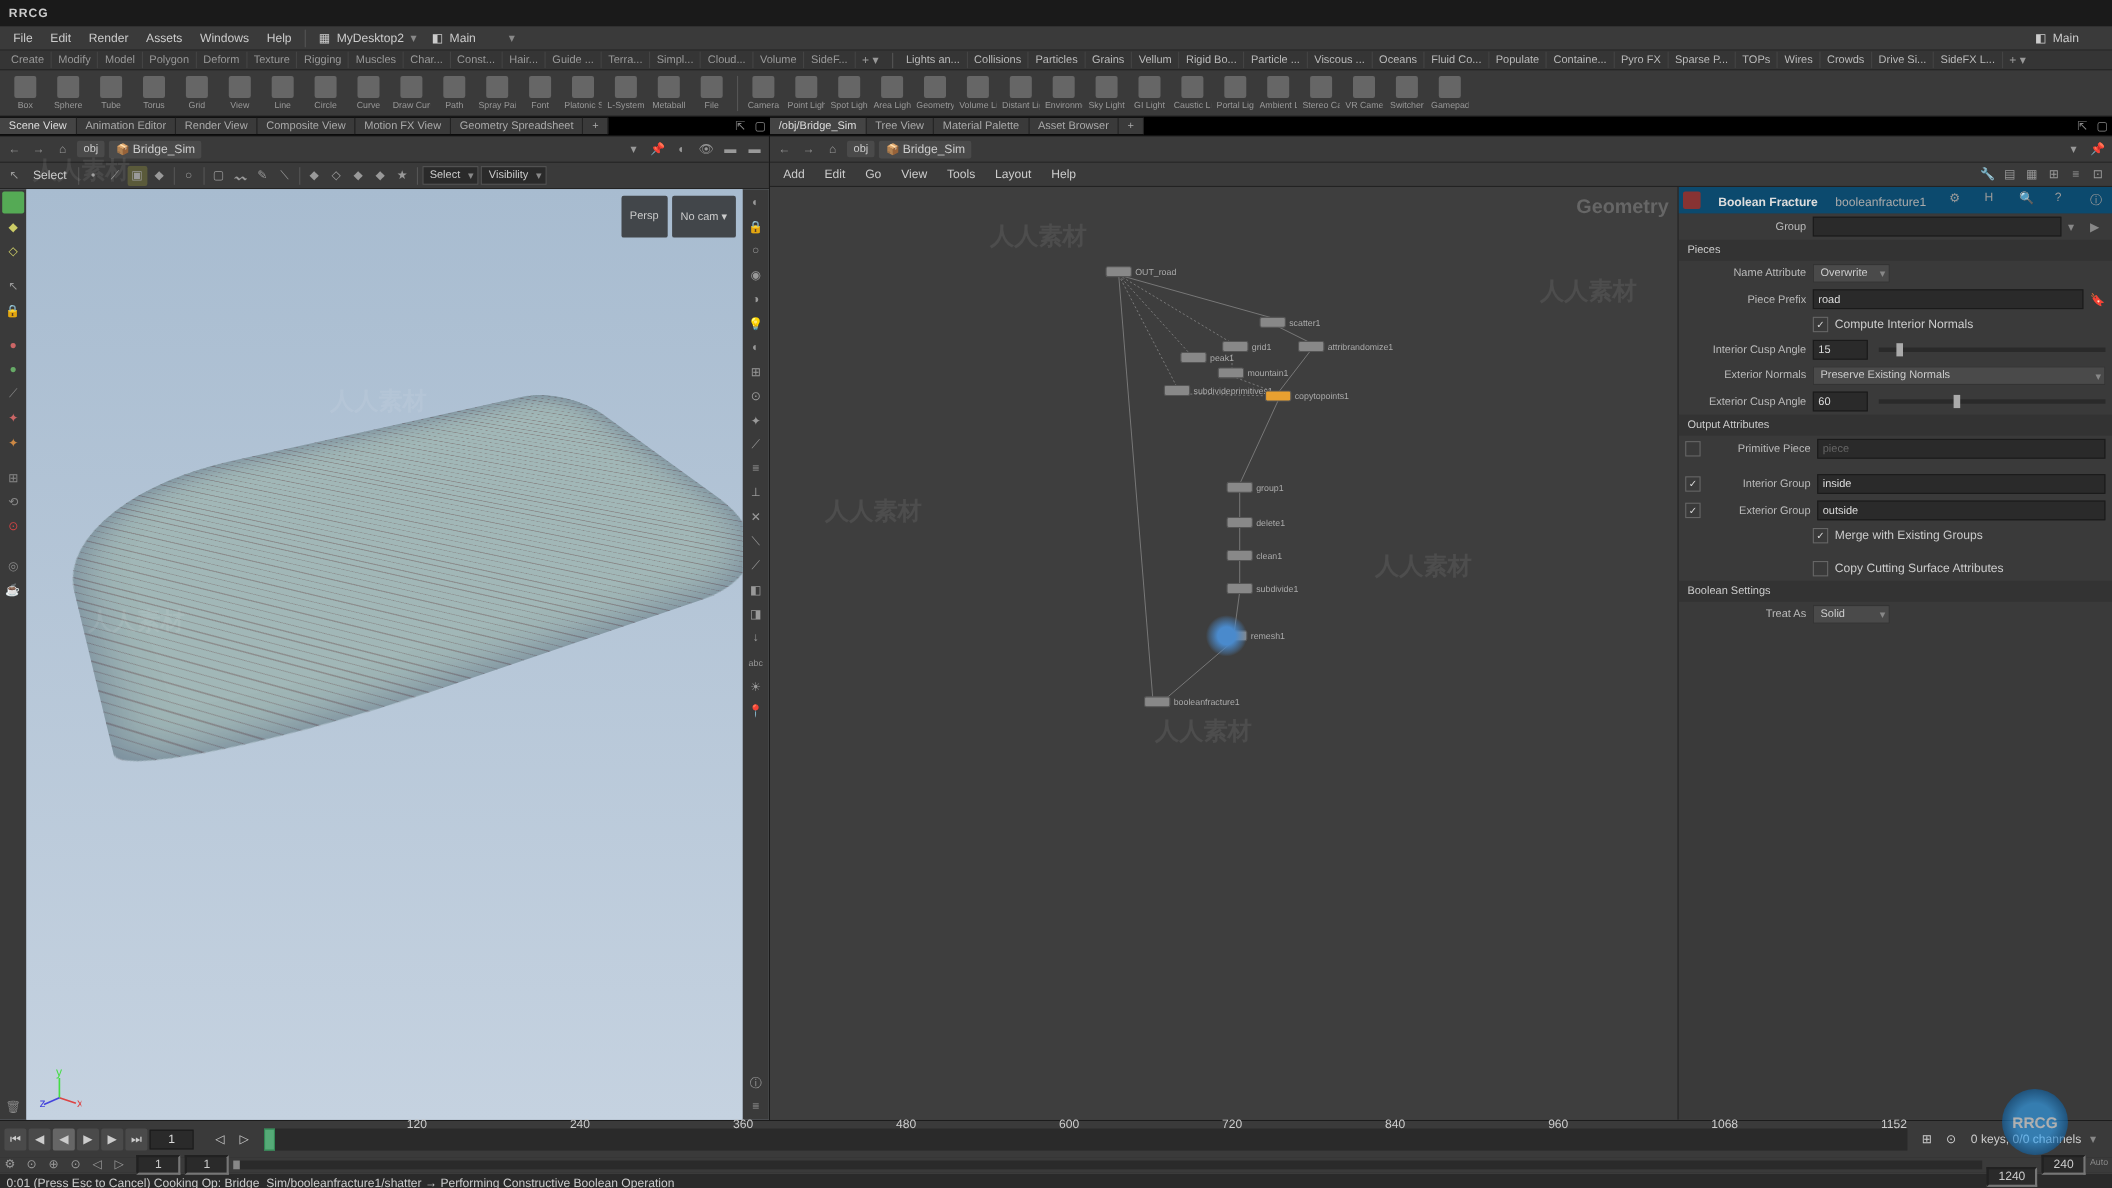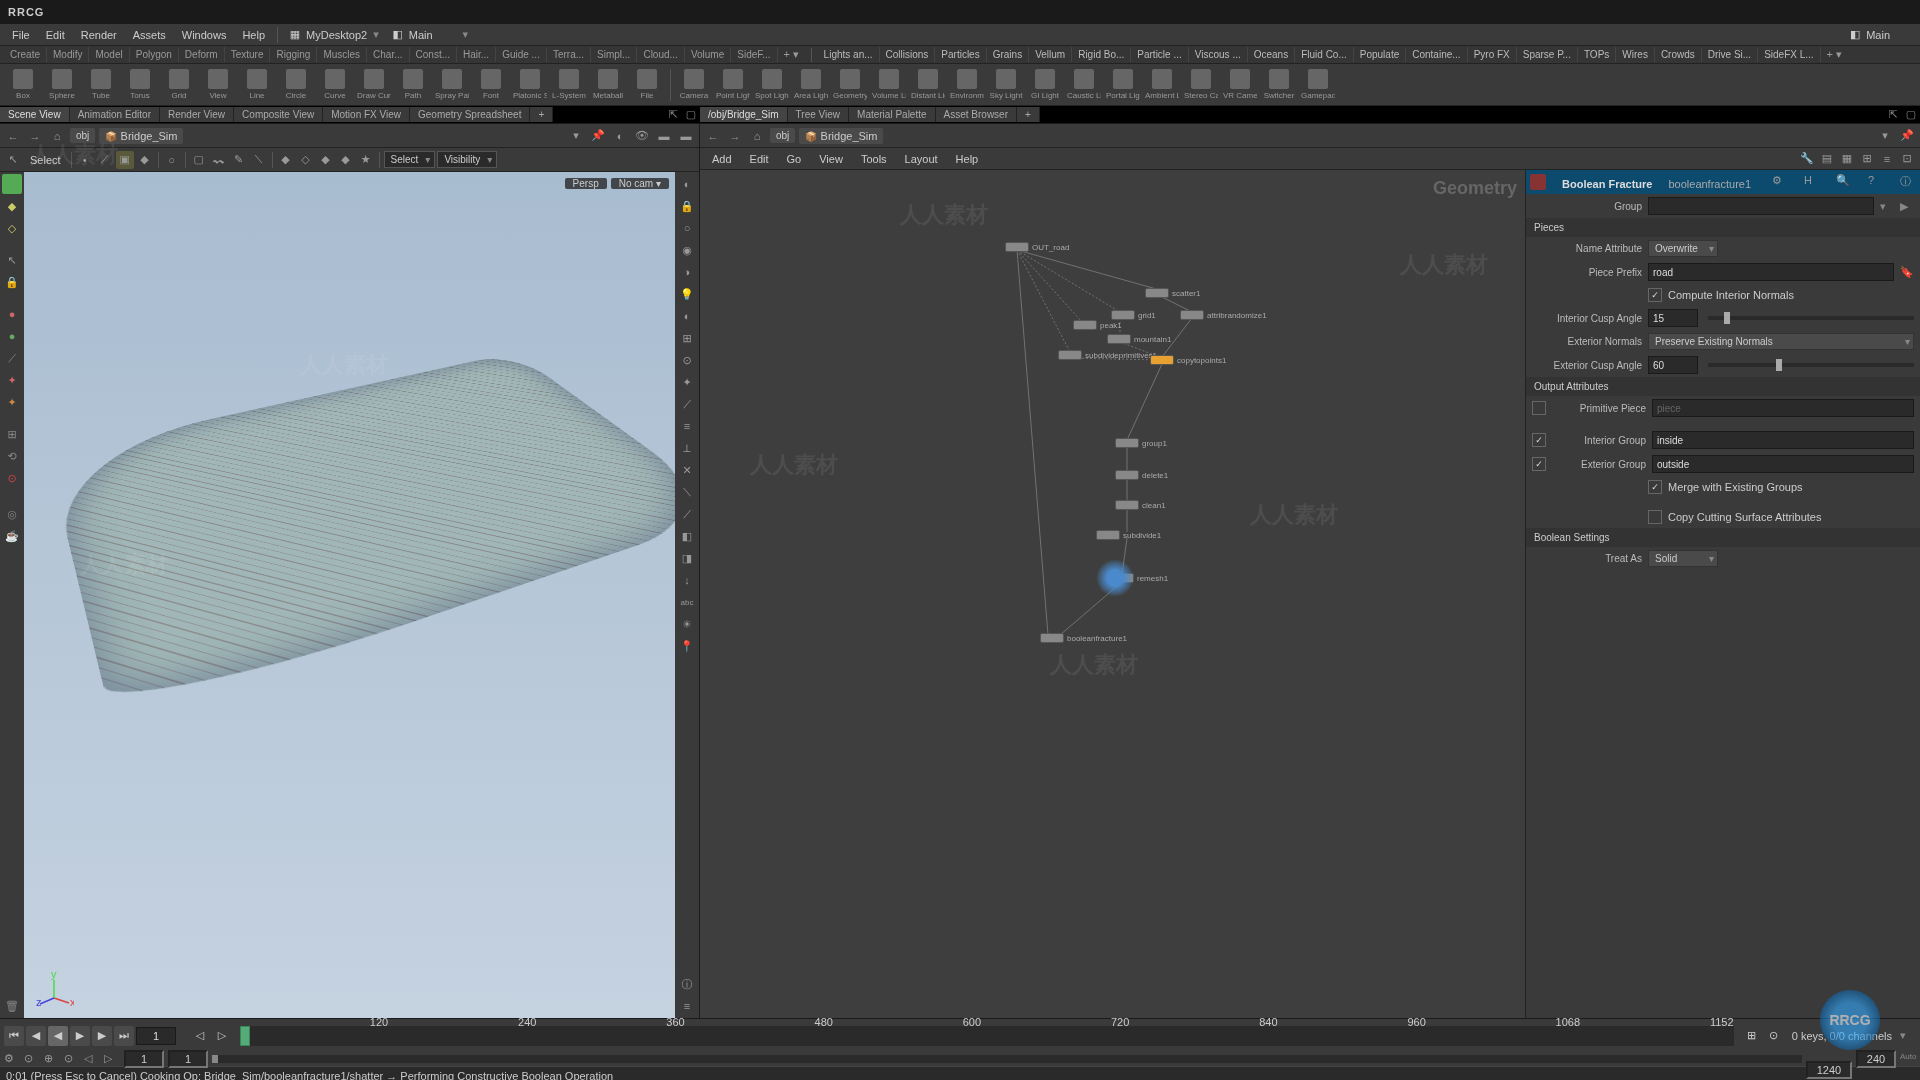--- a/index.html
+++ b/index.html
@@ -40,21 +40,21 @@
 .toolbar2 .dropdown::after{content:"▾";position:absolute;right:4px;color:#888}
 .toolbar2 .sep2{width:1px;height:16px;background:#555;margin:0 2px}
 .viewport{flex:1;position:relative;background:#aab8c8;display:flex}
 .lefttools{width:24px;background:#3a3a3a;display:flex;flex-direction:column;gap:2px;padding:2px}
 .lefttools .lt{width:20px;height:20px;cursor:pointer;display:flex;align-items:center;justify-content:center;border-radius:2px}
 .lefttools .spacer{flex:1}
 .righttools{width:24px;background:#3a3a3a;display:flex;flex-direction:column;gap:2px;padding:2px}
 .righttools .rt{width:20px;height:20px;cursor:pointer;display:flex;align-items:center;justify-content:center;border-radius:2px;color:#999}
 .viewport3d{flex:1;position:relative;background:linear-gradient(#a8bcd0 0%,#c5d2e0 100%);overflow:hidden}
 .viewport3d .overlay{position:absolute;top:6px;right:6px;display:flex;gap:4px}
-.viewport3d .overlay .ob{padding:0 8px;background:rgba(40,40,40,0.8);font-size:10px;border-radius:2px;color:#ccc}
+.viewport3d .overlay .ob{padding:13px 8px;background:rgba(40,40,40,0.8);font-size:10px;border-radius:2px;color:#ccc}
 .mesh{position:absolute;top:120px;left:60px;width:580px;height:380px;transform:perspective(800px)rotateX(55deg)rotateZ(-25deg);background:repeating-linear-gradient(45deg,#888 0,#888 1px,#9aa 1px,#9aa 8px),repeating-linear-gradient(-45deg,#778 0,#778 1px,transparent 1px,transparent 7px);filter:contrast(1.3);border-radius:30% 10% 20% 40%/40% 20% 30% 10%;box-shadow:inset 0 0 40px rgba(50,60,100,0.4)}
 .axis{position:absolute;bottom:10px;left:10px;width:40px;height:40px}
 .nodeview{flex:1;background:#444;position:relative;overflow:hidden}
 .nmenu{background:#3a3a3a;height:22px;display:flex;align-items:center;padding:0 4px;gap:2px;border-bottom:1px solid #222}
 .nmenu .nm{padding:3px 8px;cursor:pointer;color:#ccc}
 .nmenu .spacer{flex:1}
 .nmenu .nb{width:18px;height:18px;cursor:pointer;display:flex;align-items:center;justify-content:center;color:#999}
 .network{position:absolute;top:22px;left:0;right:395px;bottom:0;background:#3e3e3e}
 .geomlabel{position:absolute;top:8px;right:8px;font-size:18px;color:#666;font-weight:bold}
 .node{position:absolute;display:flex;align-items:center;gap:3px}
@@ -541,21 +541,21 @@
               <div class="nlabel">group1</div>
             </div>
             <div class="node" style="left: 415px; top: 300px;">
               <div class="nbox"></div>
               <div class="nlabel">delete1</div>
             </div>
             <div class="node" style="left: 415px; top: 330px;">
               <div class="nbox"></div>
               <div class="nlabel">clean1</div>
             </div>
-            <div class="node" style="left: 396px; top: 360px;">
+            <div class="node" style="left: 415px; top: 360px;">
               <div class="nbox"></div>
               <div class="nlabel">subdivide1</div>
             </div>
             <div class="node ring" style="left: 410px; top: 403px;">
               <div class="nbox"></div>
               <div class="nlabel">remesh1</div>
             </div>
             <div class="node" style="left: 340px; top: 463px;">
               <div class="nbox"></div>
               <div class="nlabel">booleanfracture1</div>

